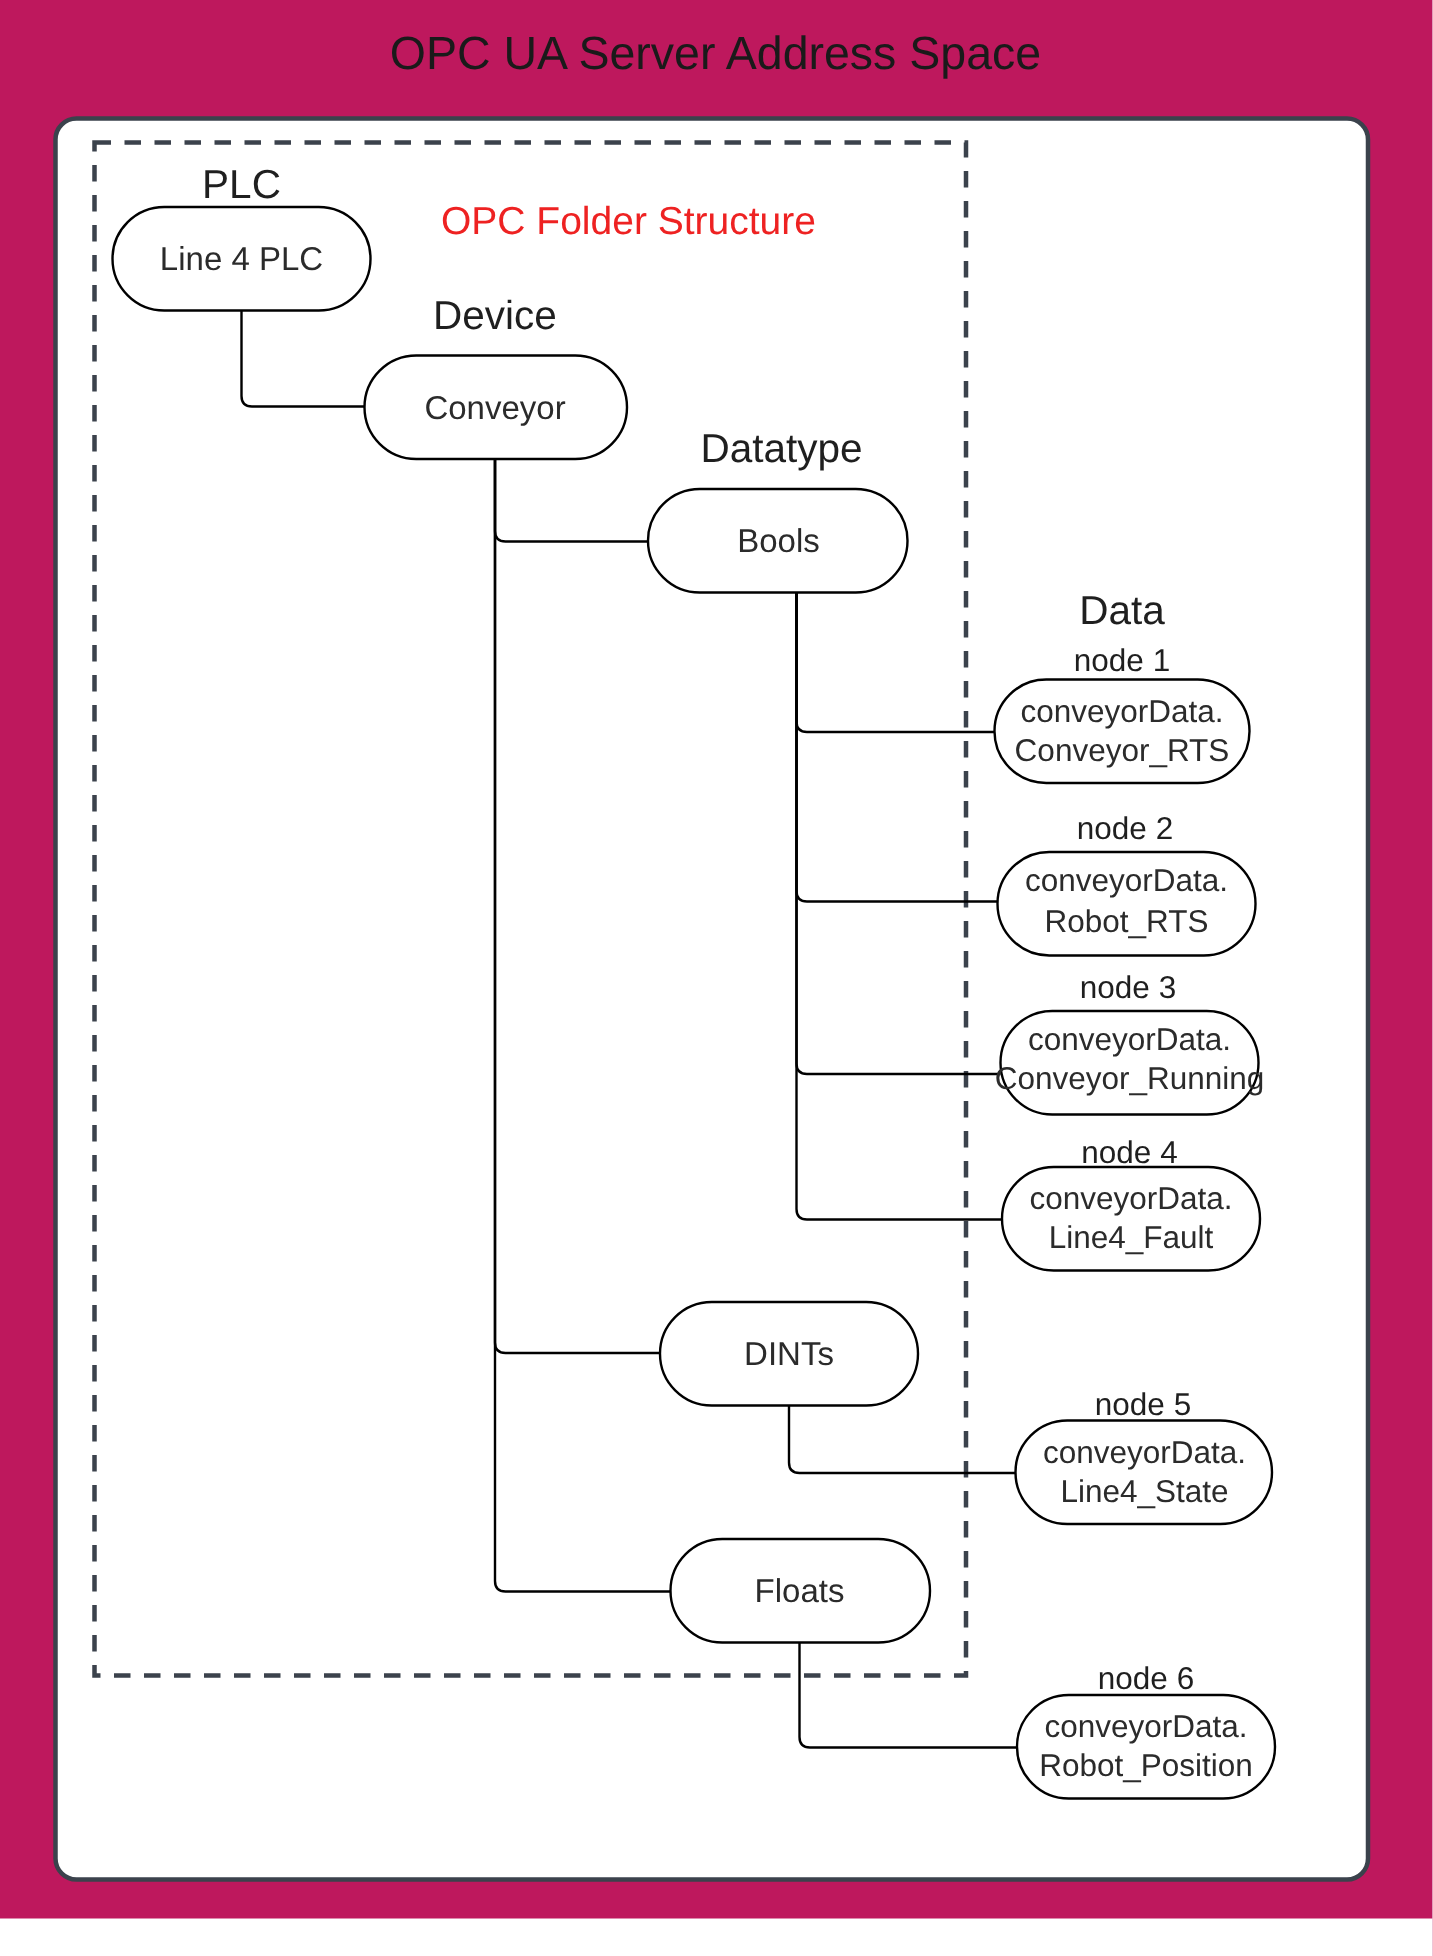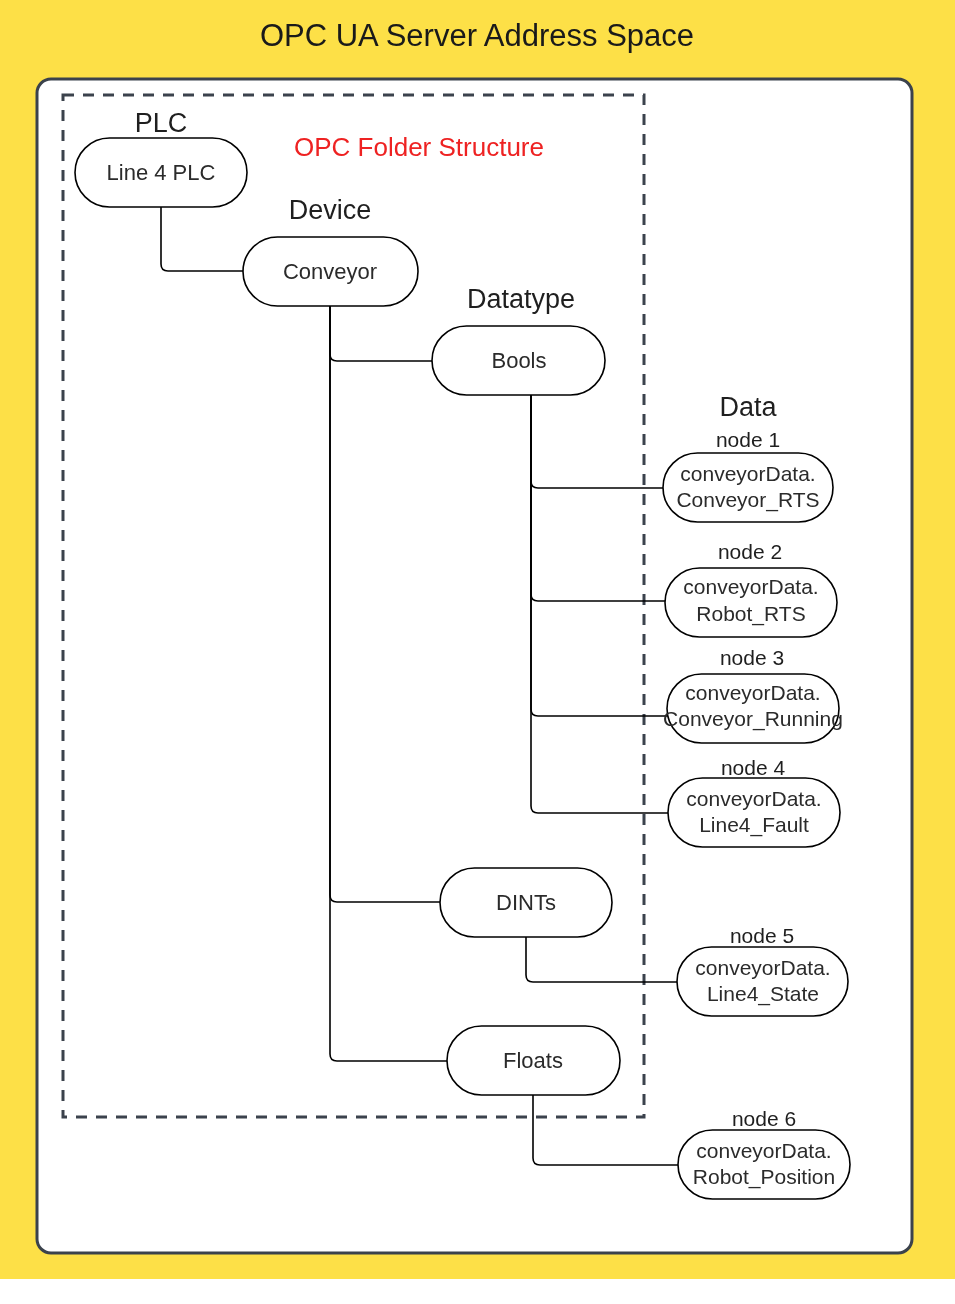--- a/index.html
+++ b/index.html
@@ -10,21 +10,21 @@
   body {
     width: 955px;
     height: 1304px;
     font-family: "Liberation Sans", sans-serif;
     overflow: hidden;
   }
   #canvas {
     position: relative;
     width: 955px;
     height: 1279px;
-    background: #fde047;
+    background: #be185d;
   }
   svg#diagram {
     position: absolute;
     top: 0;
     left: 0;
     width: 955px;
     height: 1304px;
   }
   .pill {
     fill: #ffffff;

